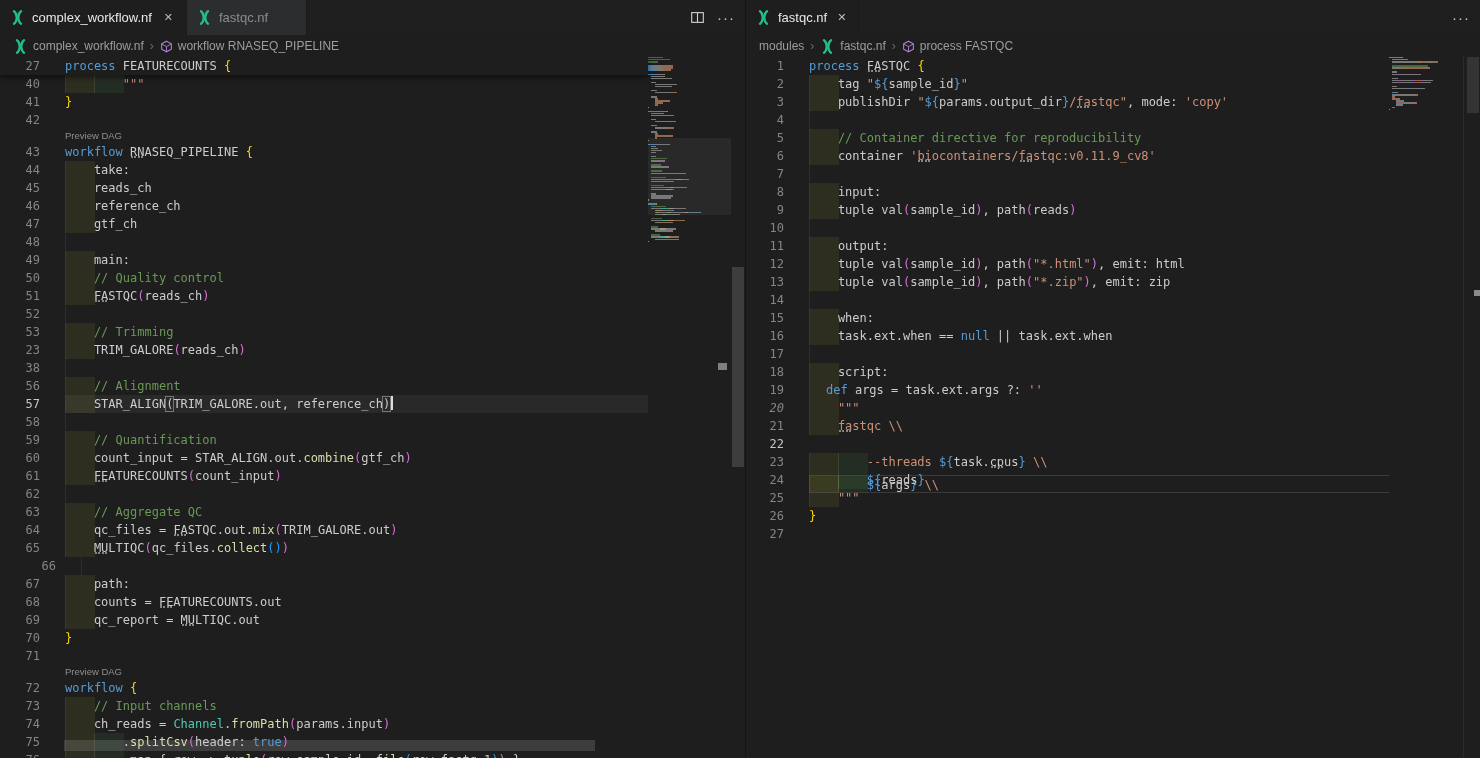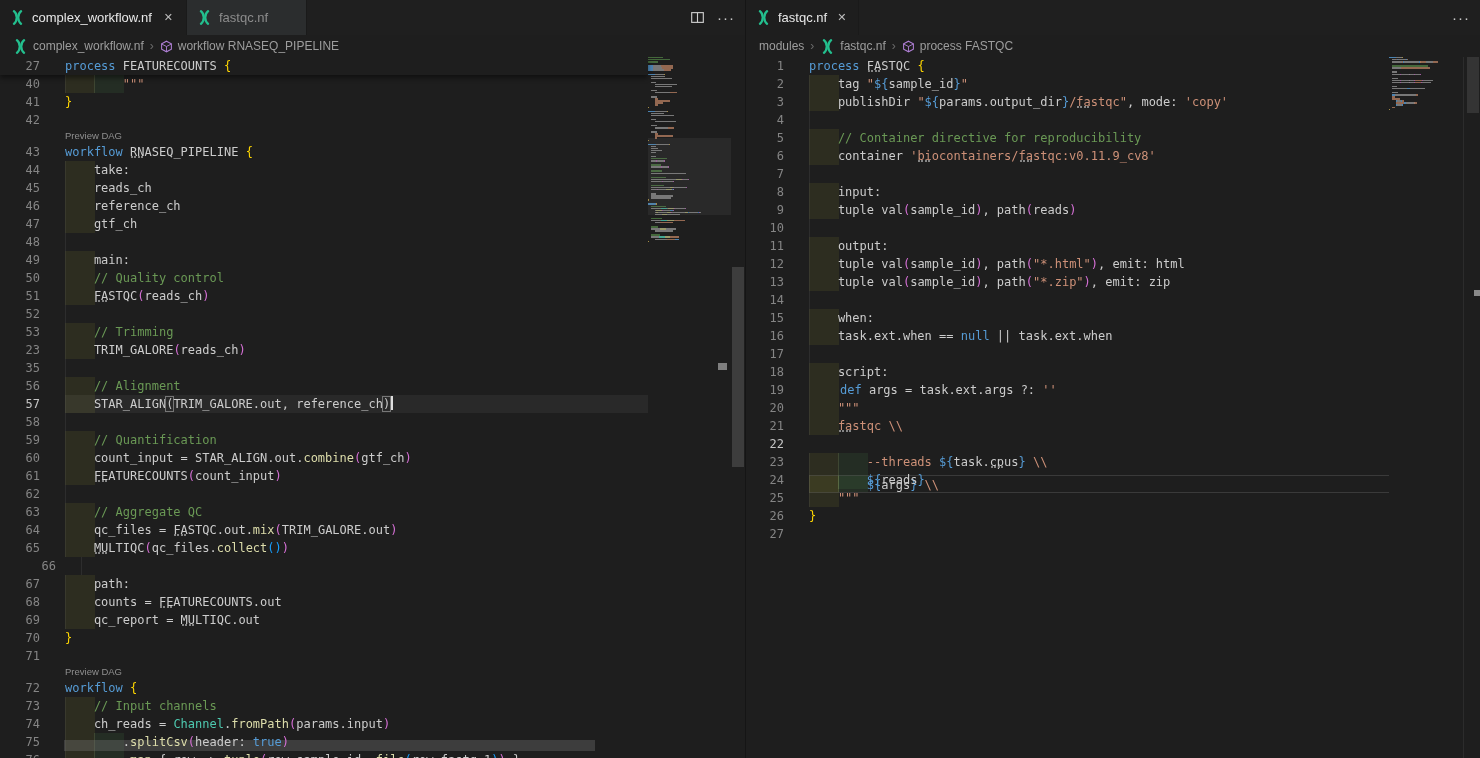--- a/index.html
+++ b/index.html
@@ -220,21 +220,21 @@
             </div>
           </div>
           <div class="row">
             <span class="gut" style="width: 65px;">23</span>
             <div class="codearea">
               <div class="ib l0"></div>
               <span class="ct" style="padding-left: 28.9px;"><span class="tk-v">TRIM_GALORE</span><span class="tk-p2">(</span><span class="tk-v">reads_ch</span><span class="tk-p2">)</span></span>
             </div>
           </div>
           <div class="row">
-            <span class="gut" style="width: 65px;">35</span>
+            <span class="gut" style="width: 65px;">38</span>
             <div class="codearea">
               <div class="guide"></div>
               <span class="ct" style="padding-left: 0px;"></span>
             </div>
           </div>
           <div class="row">
             <span class="gut" style="width: 65px;">56</span>
             <div class="codearea">
               <div class="ib l0"></div>
               <span class="ct" style="padding-left: 28.9px;"><span class="tk-c">// Alignment</span></span>
@@ -654,25 +654,25 @@
             <span class="gut" style="width: 63px;">18</span>
             <div class="codearea">
               <div class="ib l0"></div>
               <span class="ct" style="padding-left: 28.9px;"><span class="tk-v">script:</span></span>
             </div>
           </div>
           <div class="row">
             <span class="gut" style="width: 63px;">19</span>
             <div class="codearea">
               <div class="ib l0"></div>
-              <span class="ct" style="padding-left: 31px;"><span class="tk-k">def</span><span class="tk-v"> args = task.ext.args ?: </span><span class="tk-s">''</span></span>
-            </div>
-          </div>
-          <div class="row">
-            <span class="gut" style="width: 63px;">20</span>
+              <span class="ct" style="padding-left: 17px;"><span class="tk-k">def</span><span class="tk-v"> args = task.ext.args ?: </span><span class="tk-s">''</span></span>
+            </div>
+          </div>
+          <div class="row">
+            <span class="gut" style="width: 63px; font-style: italic;">20</span>
             <div class="codearea">
               <div class="ib l0"></div>
               <span class="ct" style="padding-left: 28.9px;"><span class="tk-s">"""</span></span>
             </div>
           </div>
           <div class="row">
             <span class="gut" style="width: 63px;">21</span>
             <div class="codearea">
               <div class="ib l0"></div>
               <span class="ct" style="padding-left: 28.9px;"><span class="tk-s hint">fastqc</span><span class="tk-s"> \\</span></span>

